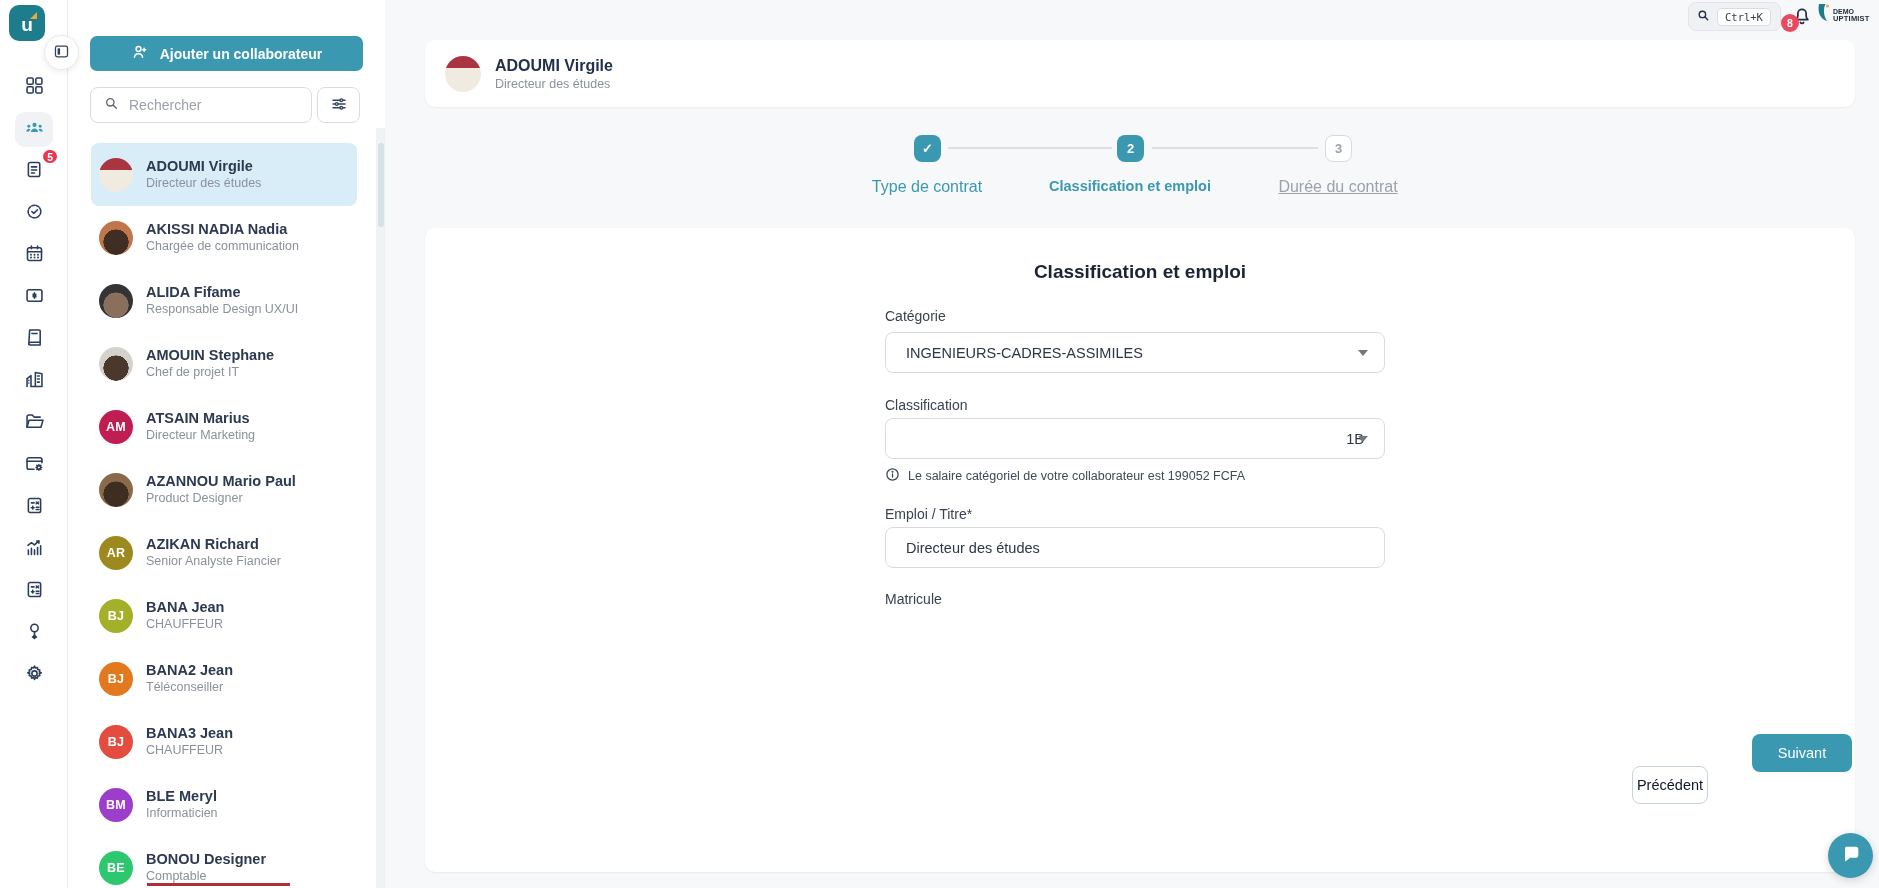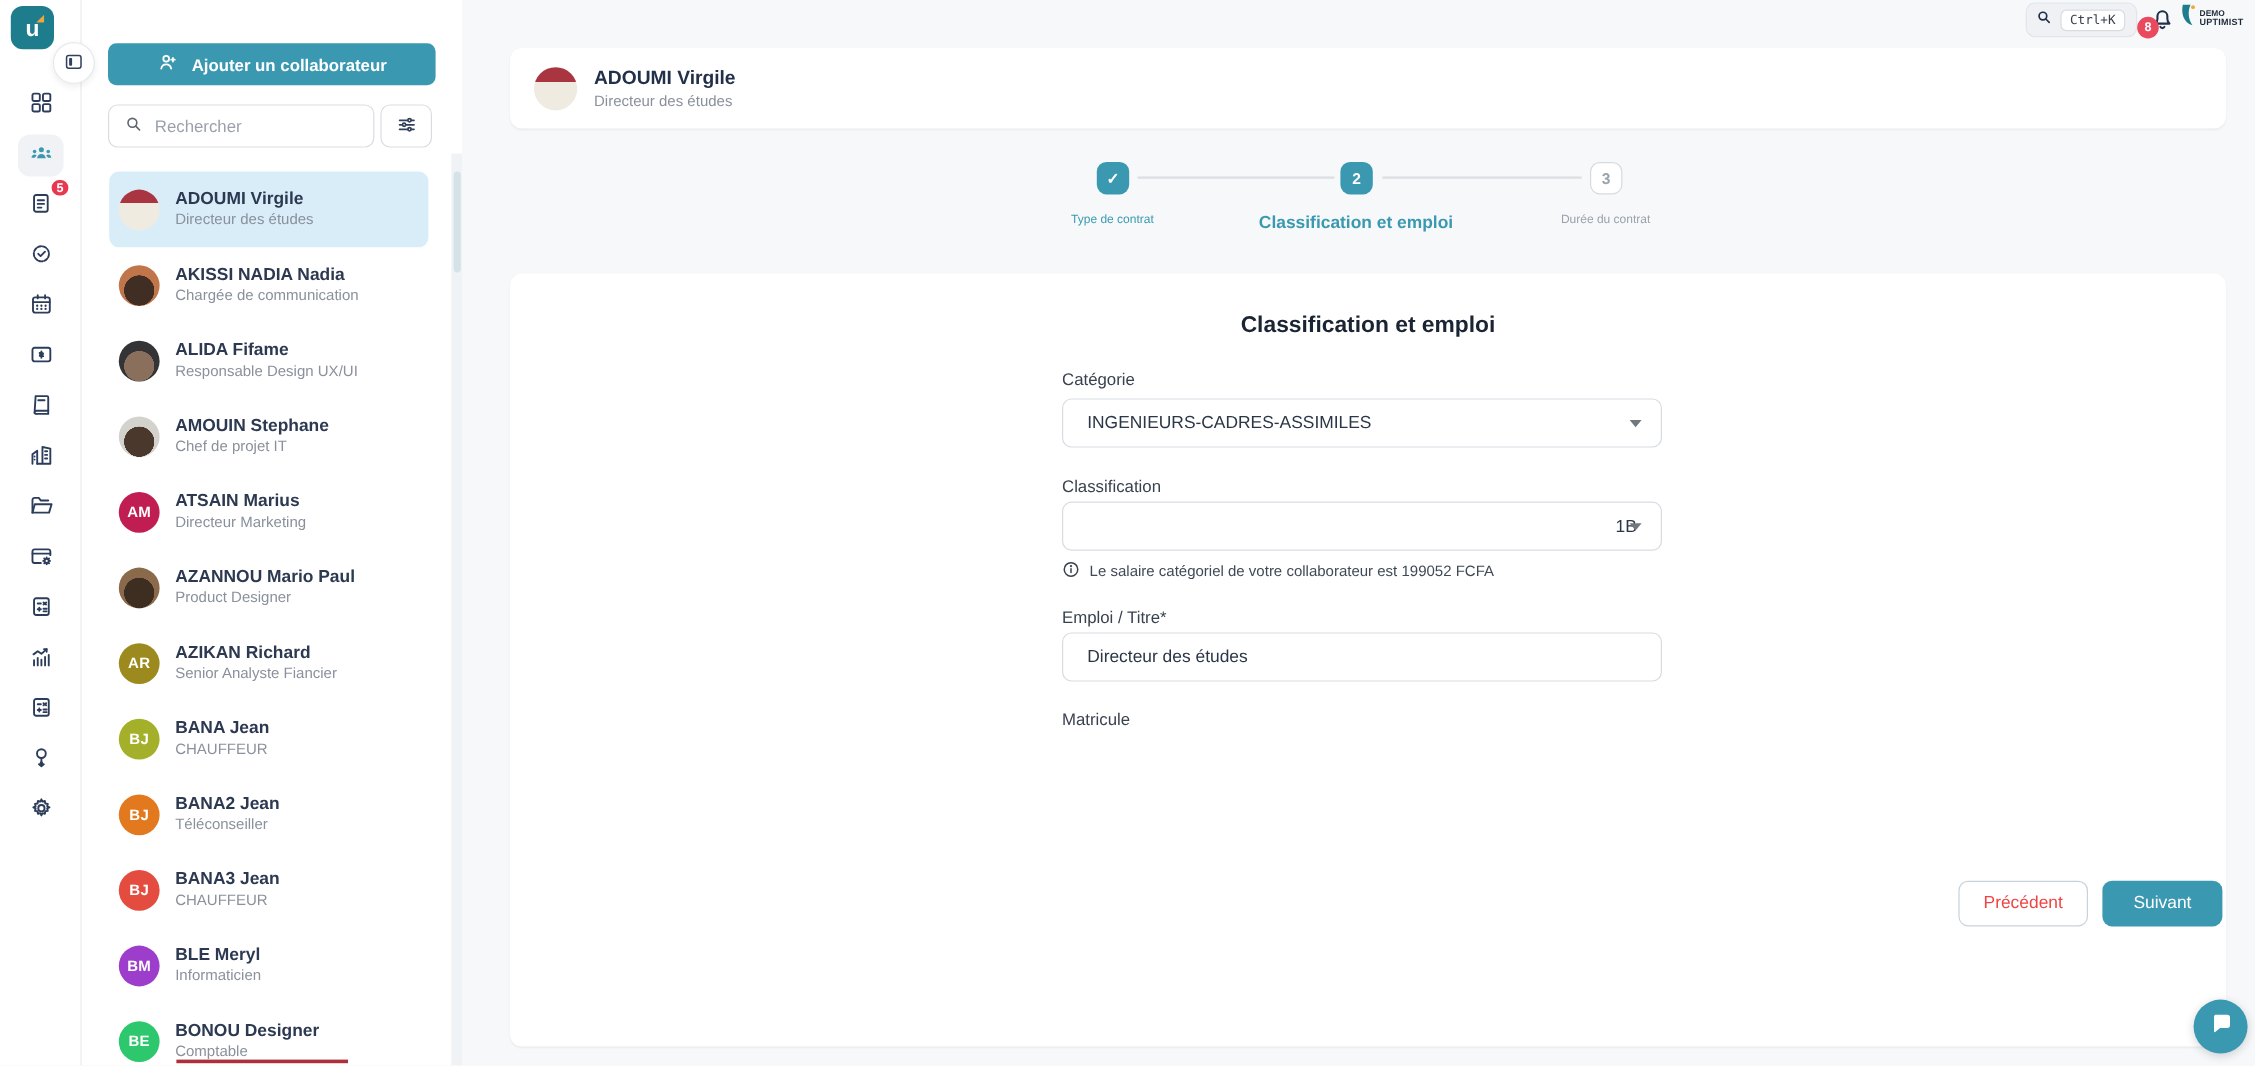--- a/index.html
+++ b/index.html
@@ -59,36 +59,36 @@
   .header-card { left:40px; top:40px; width:1430px; height:67px; display:flex; align-items:center; gap:14px; padding:0 20px; }
   .hdr-name { font-size:16px; font-weight:700; color:#22304a; line-height:1.3; }
   .hdr-role { font-size:12.5px; color:#8a919c; }
   .header-card .avatar { width:36px; height:36px; }
 
   
   .step-box { position:absolute; top:135px; width:27px; height:27px; border-radius:8px; display:flex; align-items:center; justify-content:center; font-size:13px; font-weight:700; }
   .step-done,.step-active { background:var(--accent); color:#fff; }
   .step-upcoming { background:#fff; border:1.5px solid #d7dbdf; color:#9aa2ab; }
   .step-line { position:absolute; top:147px; height:2px; background:#dcdfe3; }
-  .step-label { position:absolute; top:178px; width:240px; text-align:center; font-size:10px; }
+  .step-label { position:absolute; top:178px; width:240px; text-align:center; font-size:16px; }
   .lbl-done { color:var(--accent); }
   .lbl-active { color:var(--accent); font-weight:700; font-size:14.5px; }
-  .lbl-upcoming { color:#9aa2ab; }
+  .lbl-upcoming { color:#9aa2ab;text-decoration:underline; }
 
   
   .form-card { left:40px; top:228px; width:1430px; height:644px; }
   .form-title { position:absolute; top:33px; left:0; right:0; text-align:center; font-size:19px; font-weight:700; color:#1b2433; }
   .fcol { position:absolute; left:460px; width:500px; top:0; height:100%; }
   .flabel { position:absolute; font-size:14px; color:#39424f; }
   .fselect,.finput { position:absolute; left:0; width:500px; height:41px; border:1px solid #d7dce1; border-radius:8px; background:#fff; display:flex; align-items:center; padding:0 20px; font-size:14.5px; color:#2b3646; cursor:pointer; }
   .caret { position:absolute; right:16px; width:0; height:0; border-left:5px solid transparent; border-right:5px solid transparent; border-top:6px solid #71797f; }
   .info-row { position:absolute; top:239px; left:0; display:flex; align-items:center; gap:8px; color:#3f4a56; font-size:12.5px; }
   .info-row svg { width:15px; height:15px; color:#39424f; flex:none; }
   .btn { position:absolute; top:506px; height:38px; border-radius:8px; font-family:inherit; font-size:14.5px; display:flex; align-items:center; justify-content:center; cursor:pointer; }
-  .btn-prev { left:747px; width:108px; background:#fff; border:1px solid #c7d3da; color:#ef4444; }
+  .btn-prev { left:747px; width:76px; background:#fff; border:1px solid #c7d3da; color:#0f172a;margin-top:32px; }
   .btn-next { left:867px; width:100px; background:var(--accent); border:none; color:#fff; font-weight:400; }
 
   .chat-btn { position:absolute; left:1443px; top:833px; width:45px; height:45px; border-radius:50%; background:var(--accent); display:flex; align-items:center; justify-content:center; box-shadow:0 2px 8px rgba(16,24,40,.18); cursor:pointer; }
   .chat-btn svg { width:22px; height:22px; }
 </style>
 </head>
 <body>
 
 <div class="app" style="--accent: #3a99b1; --logo: #1e7d8c; --red: #e8384f; --sel: #d9edf9; --redline: #b02d3a;">
 

